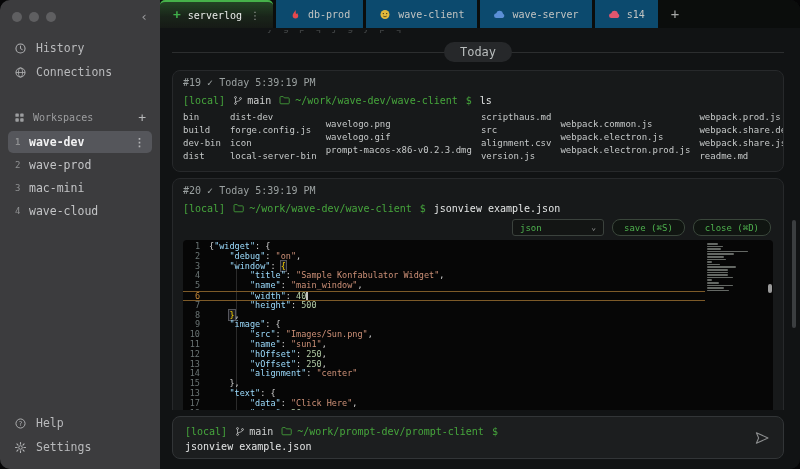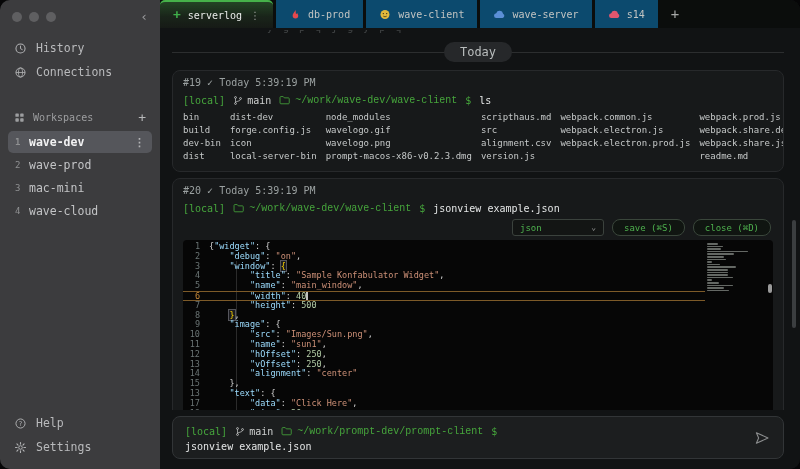--- a/index.html
+++ b/index.html
@@ -44,25 +44,25 @@
 
   .today { position:relative; height:24px; margin-top:4px; display:flex; align-items:center; justify-content:center; }
   .today::before { content:""; position:absolute; left:0; right:0; top:50%; border-top:1px solid #2c2e2f; }
   .today-pill { position:relative; background:#26282a; border-radius:11px; padding:3px 16px; color:#b9bdbd; font-size:12px; cursor:pointer; }
 
   .block { background:#17191a; border:1px solid #27292b; border-radius:8px; padding:6px 10px 8px 10px; margin-top:6px; white-space:nowrap; overflow:hidden; }
   .blk-head { color:#9aa0a0; font-size:10px; height:15px; }
   .prompt { display:flex; align-items:center; gap:8px; font-size:10px; height:16px; }
   .p-host { color:#46a63c; }
   .p-branch { display:flex; align-items:center; gap:4px; color:#cfd1d1; }
-  .p-cwd { display:flex; align-items:center; gap:5px; color:#46a63c;font-family:Liberation Mono, monospace; }
+  .p-cwd { display:flex; align-items:center; gap:5px; color:#46a63c; }
   .p-sigil { color:#46a63c; }
   .p-cmd { color:#e4e6e6; }
 
-  .files { display:flex; gap:9px; margin-top:3px; font-size:9px; color:#c6c9c9; }
+  .files { display:flex; gap:9px; margin-top:3px; font-size:9px; color:#c6c9c9;align-items:center; }
   .file-col { display:flex; flex-direction:column; }
   .file-cell { height:13px; line-height:13px; }
 
   
   .viewer-toolbar { display:flex; justify-content:flex-end; align-items:center; gap:8px; margin:3px 2px 4px 0; }
   .mode-select { width:92px; height:17px; background:#131514; border:1px solid #3b423d; border-radius:3px; color:#4eb14e; font-size:9px; display:flex; align-items:center; padding:0 7px; cursor:pointer; }
   .mode-select .chev { margin-left:auto; color:#9a9b9a; font-size:8px; }
   .tool-btn { height:17px; background:#101511; border:1px solid #3a463b; border-radius:8px; color:#4eb14e; font-size:9px; padding:0 11px; display:flex; align-items:center; cursor:pointer; }
 
   .editor { background:#060606; border-radius:4px; height:178px; display:flex; overflow:hidden; position:relative; }
@@ -246,23 +246,22 @@
               <div class="file-cell">dev-bin</div>
               <div class="file-cell">dist</div>
             </div>
             <div class="file-col">
               <div class="file-cell">dist-dev</div>
               <div class="file-cell">forge.config.js</div>
               <div class="file-cell">icon</div>
               <div class="file-cell">local-server-bin</div>
             </div>
             <div class="file-col">
-              <div class="file-cell">node_modules</div>
+              <div class="file-cell">wavelogo.png</div>
               <div class="file-cell">wavelogo.gif</div>
-              <div class="file-cell">wavelogo.png</div>
               <div class="file-cell">prompt-macos-x86-v0.2.3.dmg</div>
             </div>
             <div class="file-col">
               <div class="file-cell">scripthaus.md</div>
               <div class="file-cell">src</div>
               <div class="file-cell">alignment.csv</div>
               <div class="file-cell">version.js</div>
             </div>
             <div class="file-col">
               <div class="file-cell">webpack.common.js</div>

